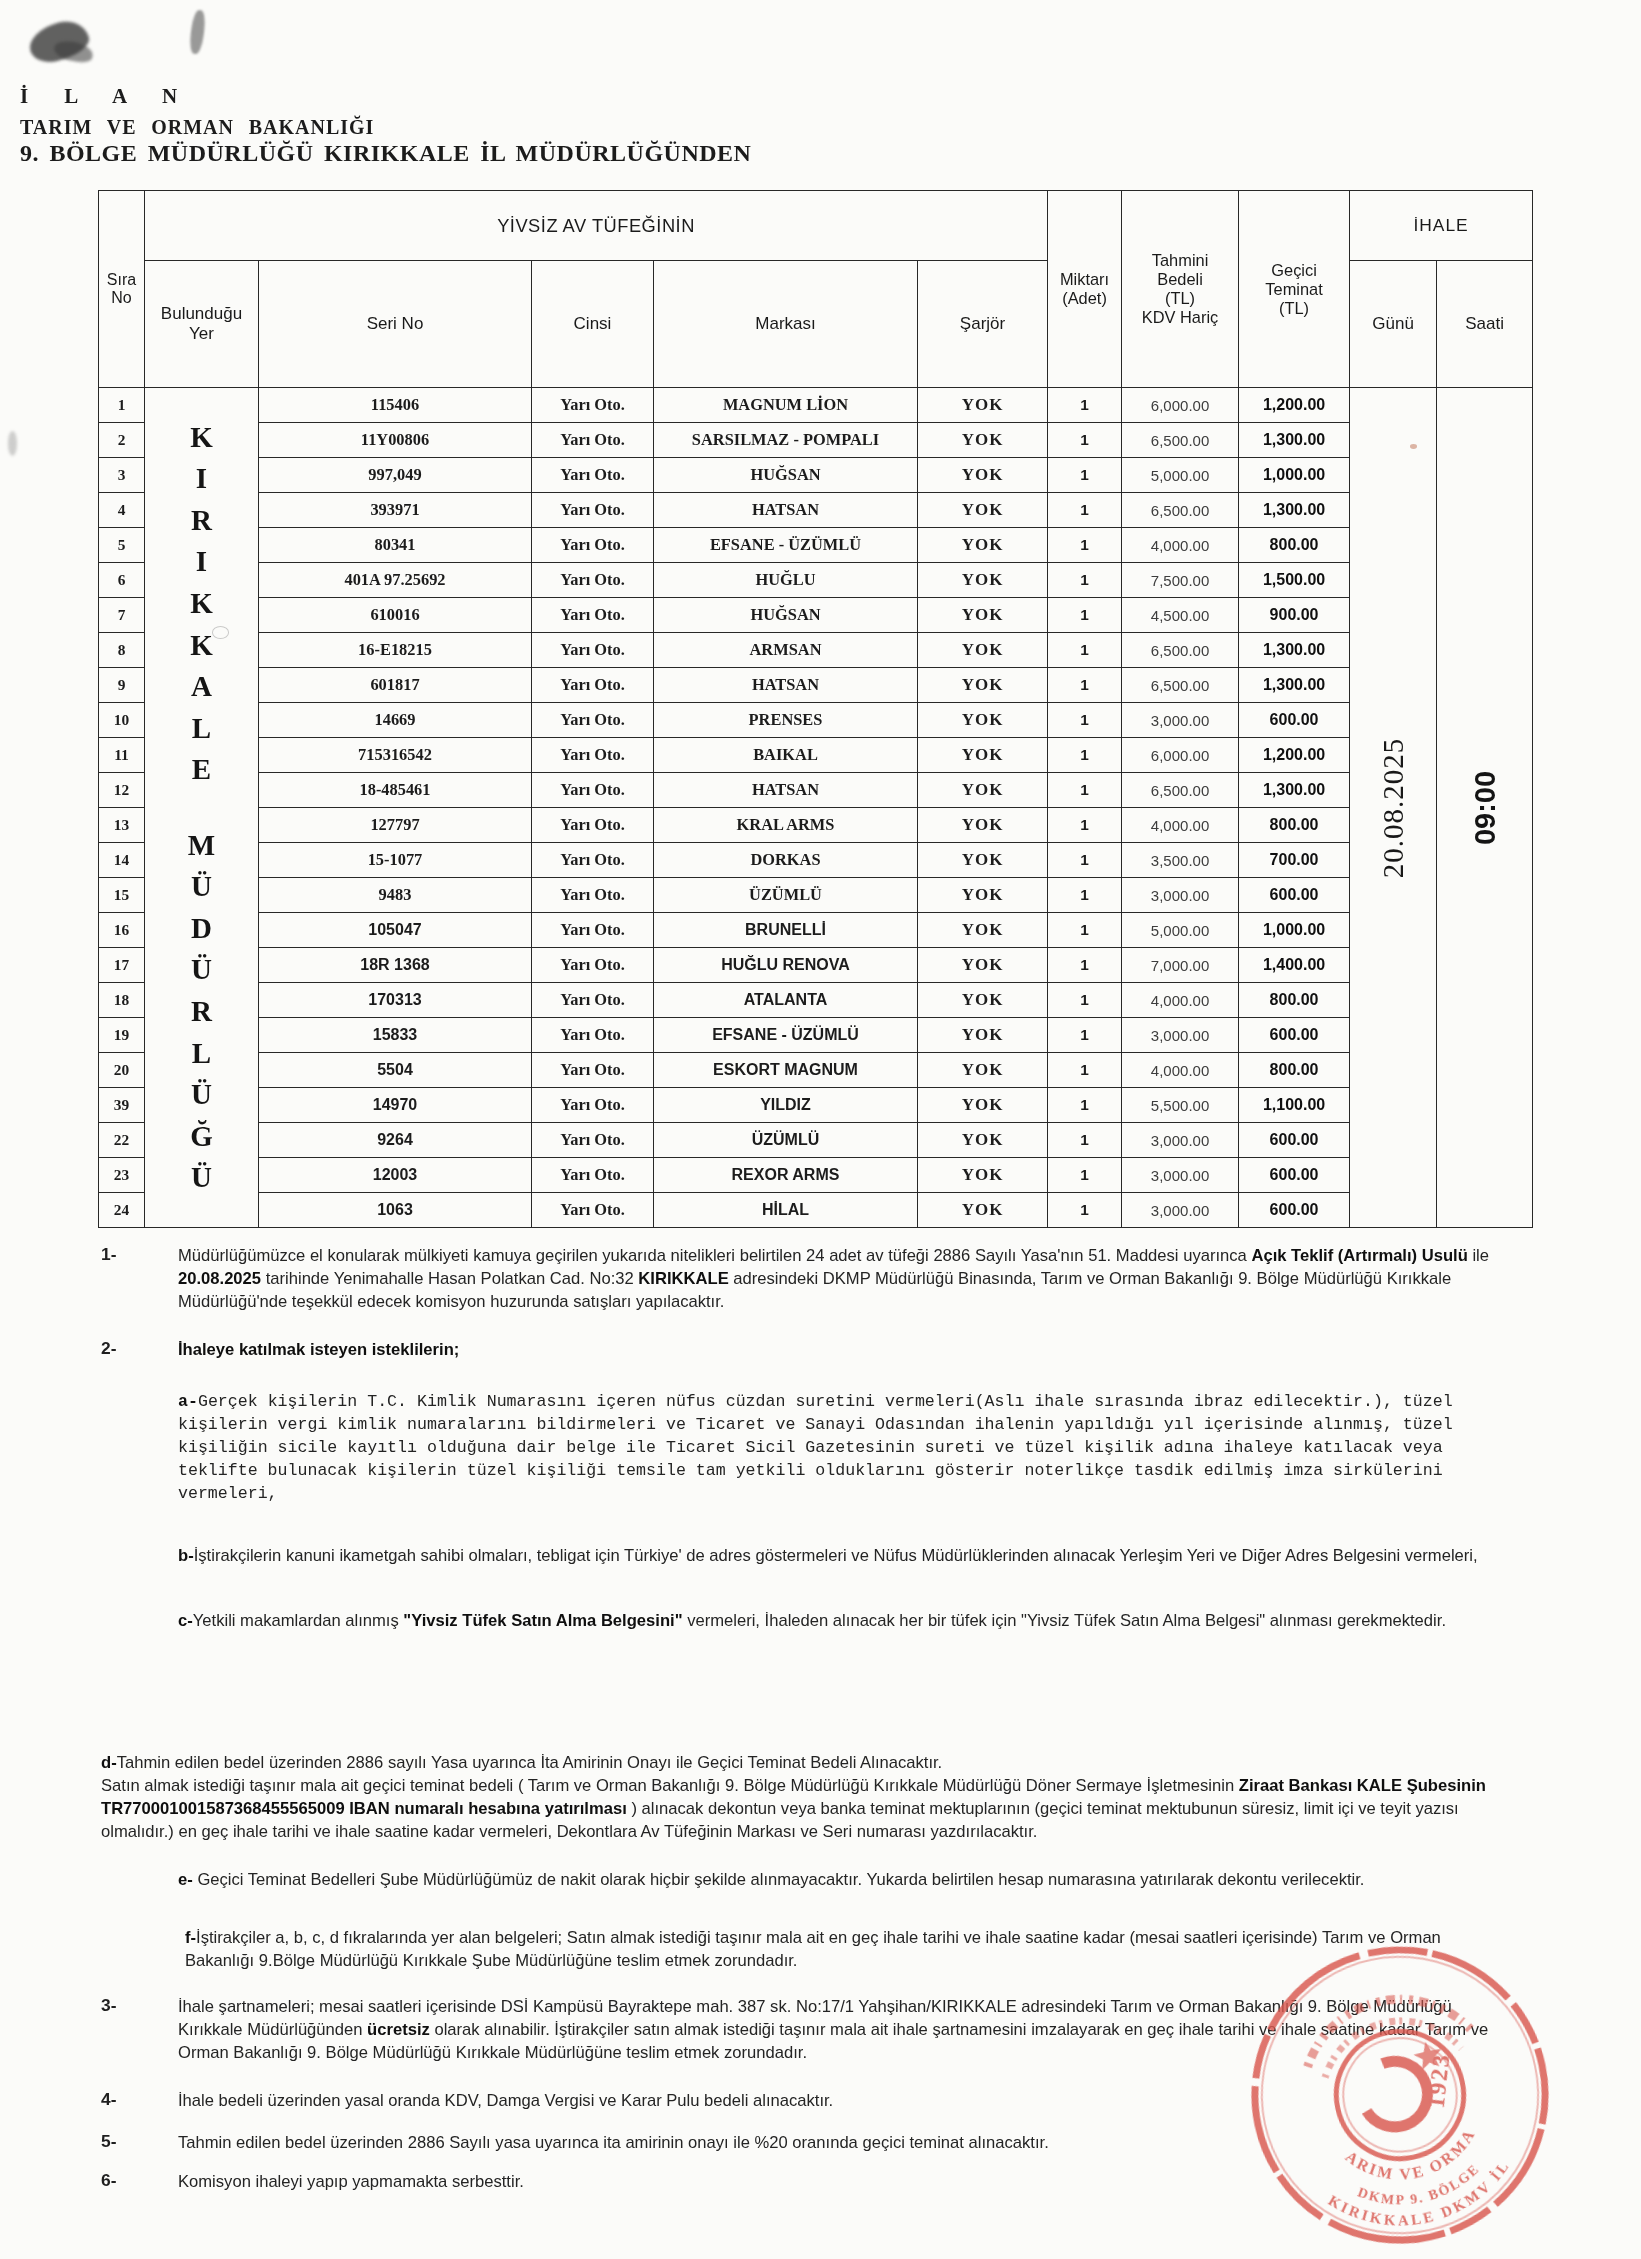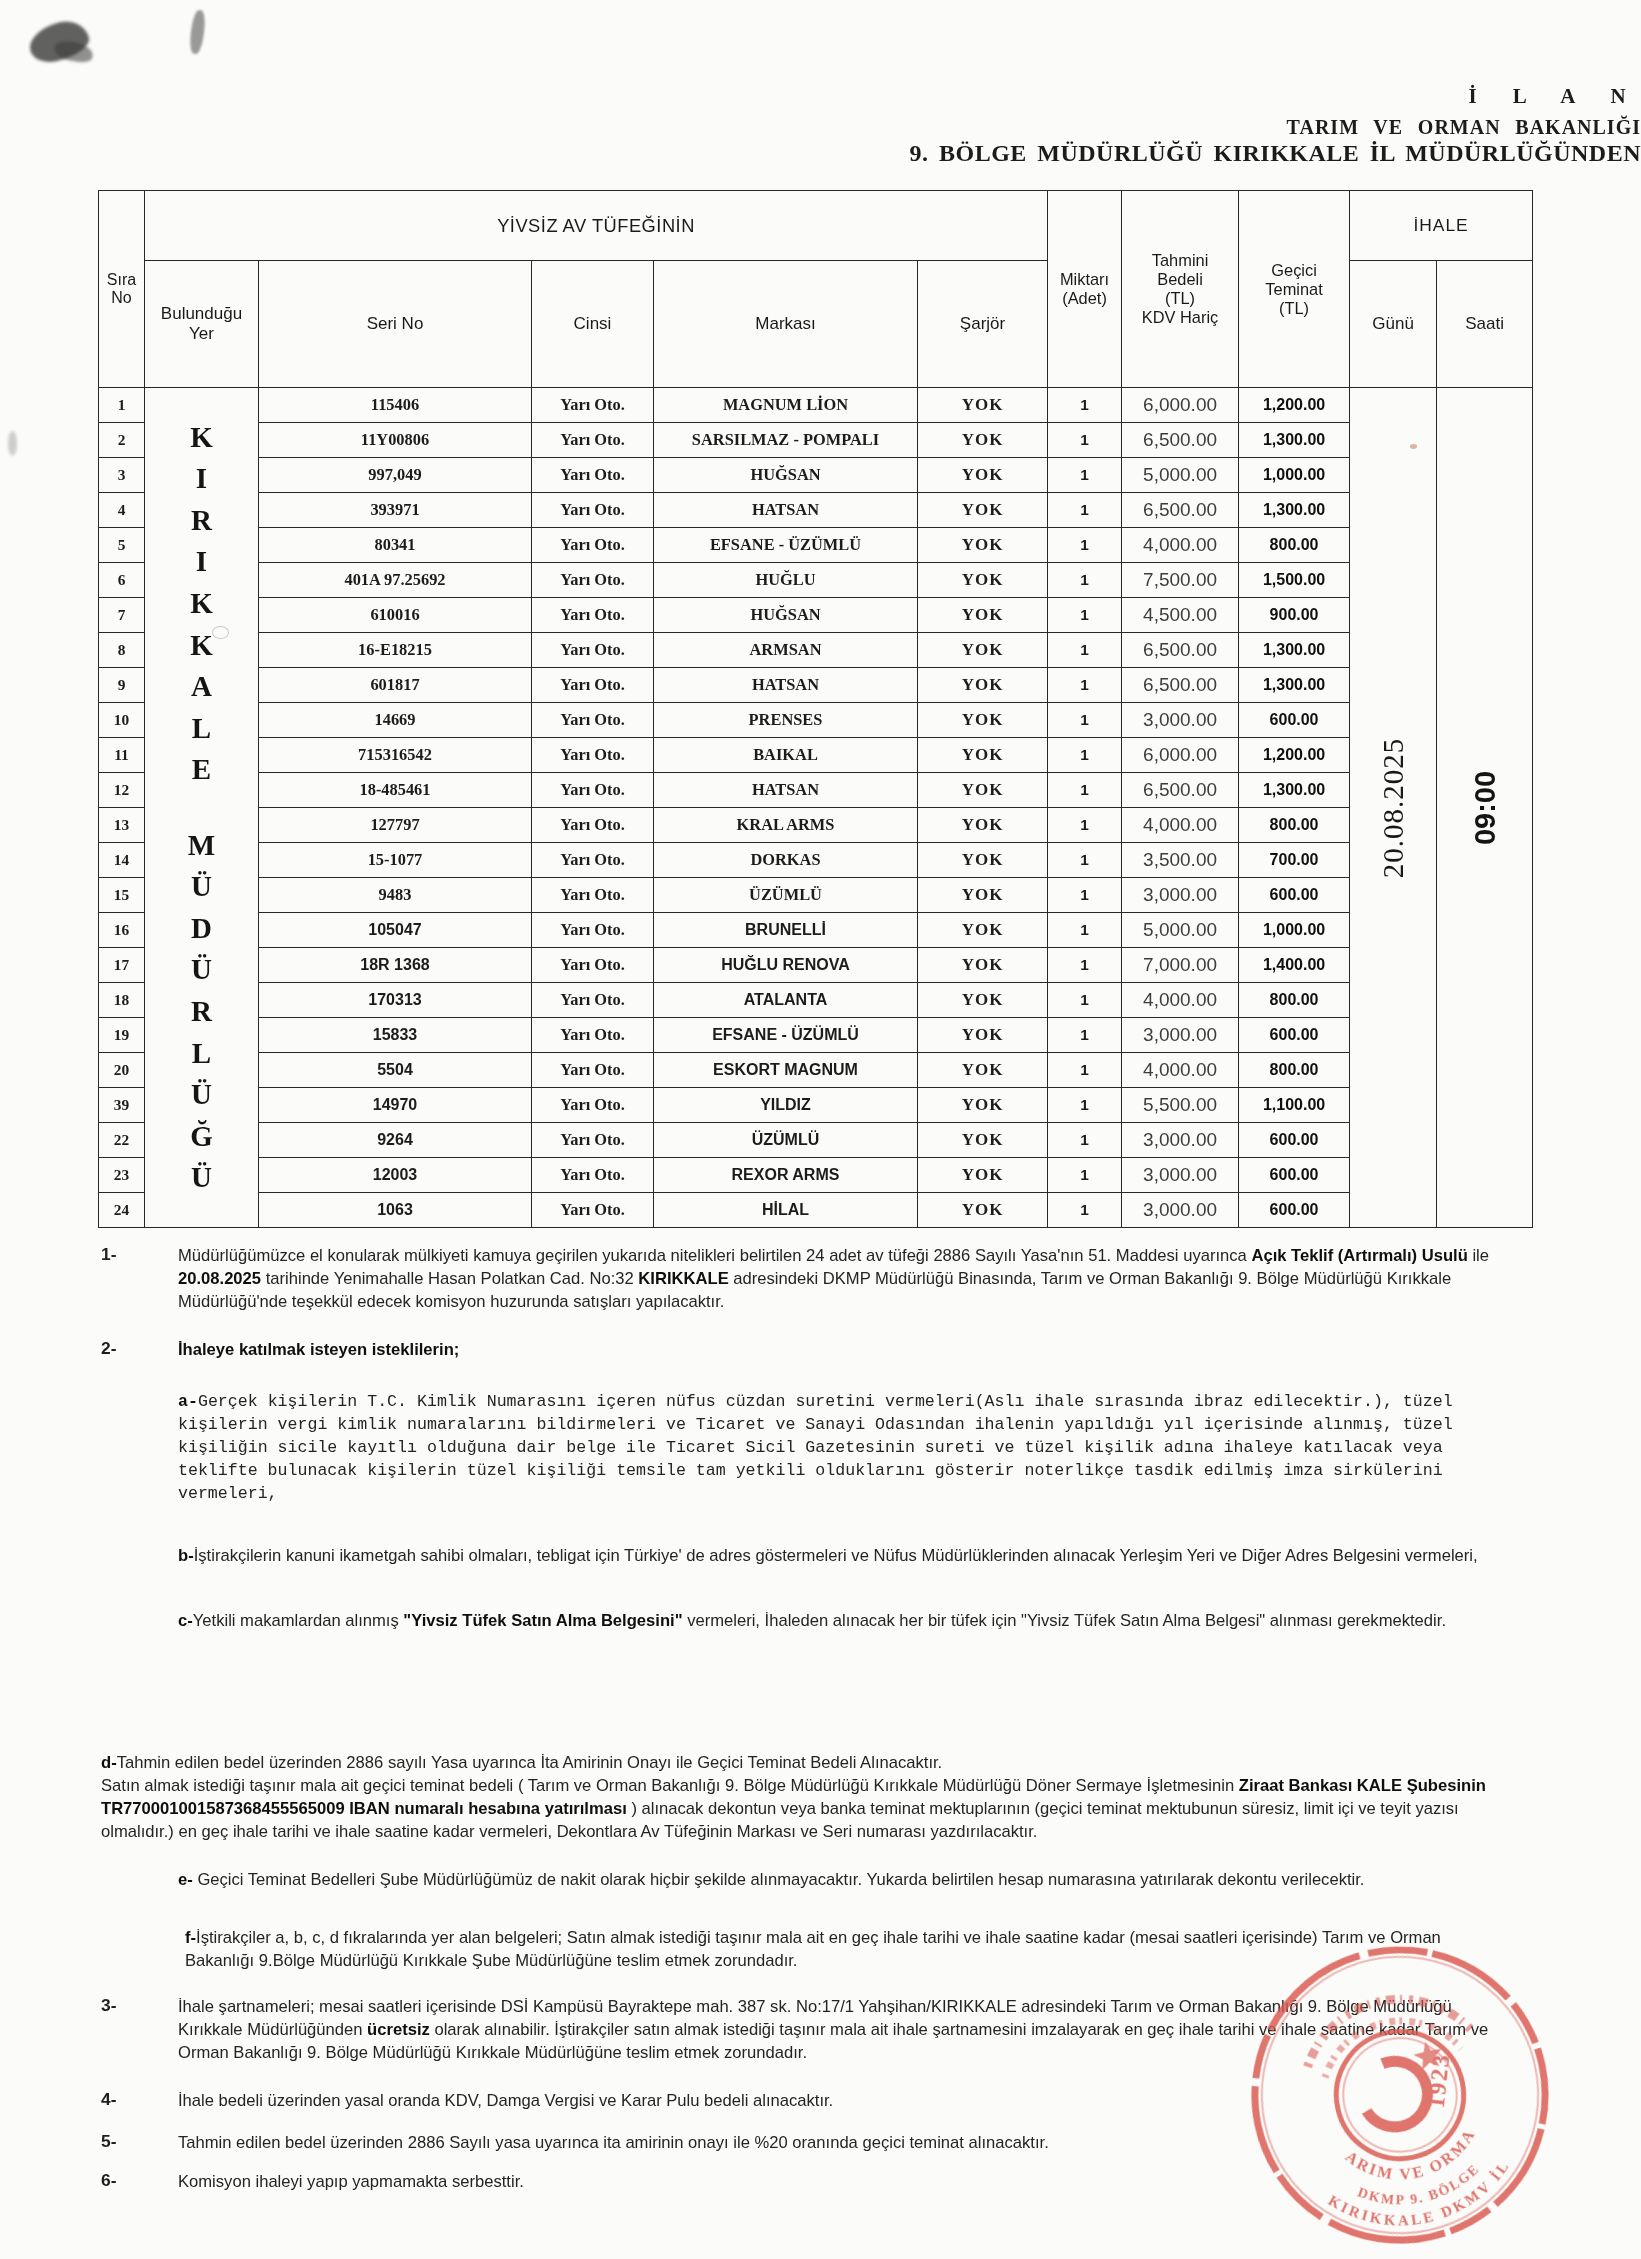--- a/index.html
+++ b/index.html
@@ -1,40 +1,40 @@
 <!DOCTYPE html>
 <html><head>
 <meta charset="utf-8">
 <style>
   html,body{margin:0;padding:0;background:#9a9a9a;}
   .page{position:relative;width:1641px;height:2259px;margin:0 auto;background:#fbfbf9;overflow:hidden;
         font-family:"Liberation Sans",sans-serif;color:#1c1c1c;}
 
   
-  .hdr{position:absolute;top:85px;left:0;right:0;text-align:right;font-family:"Liberation Serif",serif;}
+  .hdr{position:absolute;top:85px;left:0;right:0;text-align:left;font-family:"Liberation Serif",serif;padding-left:20px;}
   .hdr .ilan{font-size:21px;line-height:23px;font-weight:700;letter-spacing:15.4px;}
   .hdr .org1{margin-top:7.7px;font-size:20px;line-height:23px;font-weight:700;letter-spacing:1px;word-spacing:8.7px;}
   .hdr .org2{margin-top:2.9px;font-size:24px;line-height:23px;font-weight:700;letter-spacing:0.5px;word-spacing:3.9px;}
   .intro{position:absolute;left:62px;top:169px;width:1526px;font-size:17px;font-weight:700;color:#171717;}
 
   
   table.doctable{position:absolute;left:98px;top:190px;width:1434px;border-collapse:collapse;table-layout:fixed;}
   .doctable th,.doctable td{border:1.9px solid #282828;text-align:center;vertical-align:middle;padding:0 1.9px;overflow:hidden;}
   .doctable thead th{white-space:pre-line;font-weight:400;color:#1a1a1a;}
   th.g-head{height:69px;font-size:18.3px;letter-spacing:0.5px;}
   tr.h2 th{height:126px;font-size:17px;}
   th.h-bold{font-weight:700;font-size:16.4px;}
   th.h-ihale{height:54px;font-weight:700;font-size:17.4px;letter-spacing:1px;}
   tbody td{height:34px;}
   td.c-sira{font-family:"Liberation Serif",serif;font-weight:700;font-size:15.4px;}
   td.c-seri,td.c-cinsi,td.c-marka,td.c-yok{font-family:"Liberation Serif",serif;font-weight:700;font-size:16.4px;}
   td.c-yok{letter-spacing:1px;font-size:17px;}
   tr.sansrow td.c-seri,tr.sansrow td.c-marka{font-family:"Liberation Sans",sans-serif;font-size:16px;}
   td.c-mik{font-weight:700;font-size:15.4px;}
-  td.c-tah{font-size:19px;color:#3d3d3d;}
+  td.c-tah{font-size:15px;color:#3d3d3d;}
   td.c-tem{font-weight:700;font-size:16px;color:#101010;}
   td.vcell{position:relative;}
   .vletters{display:flex;flex-direction:column;align-items:center;justify-content:center;gap:12.6px;height:100%;
             font-family:"Liberation Serif",serif;font-weight:700;font-size:29px;line-height:1;color:#151515;}
   .vletters .wgap{height:21px;}
   .rot{position:absolute;top:50%;left:50%;transform:translate(-50%,-50%) rotate(-90deg);white-space:nowrap;}
   .rot-date{font-family:"Liberation Serif",serif;font-size:29px;letter-spacing:1px;color:#181818;}
   .rot-time{font-size:29px;font-weight:700;color:#141414;}
 
   

